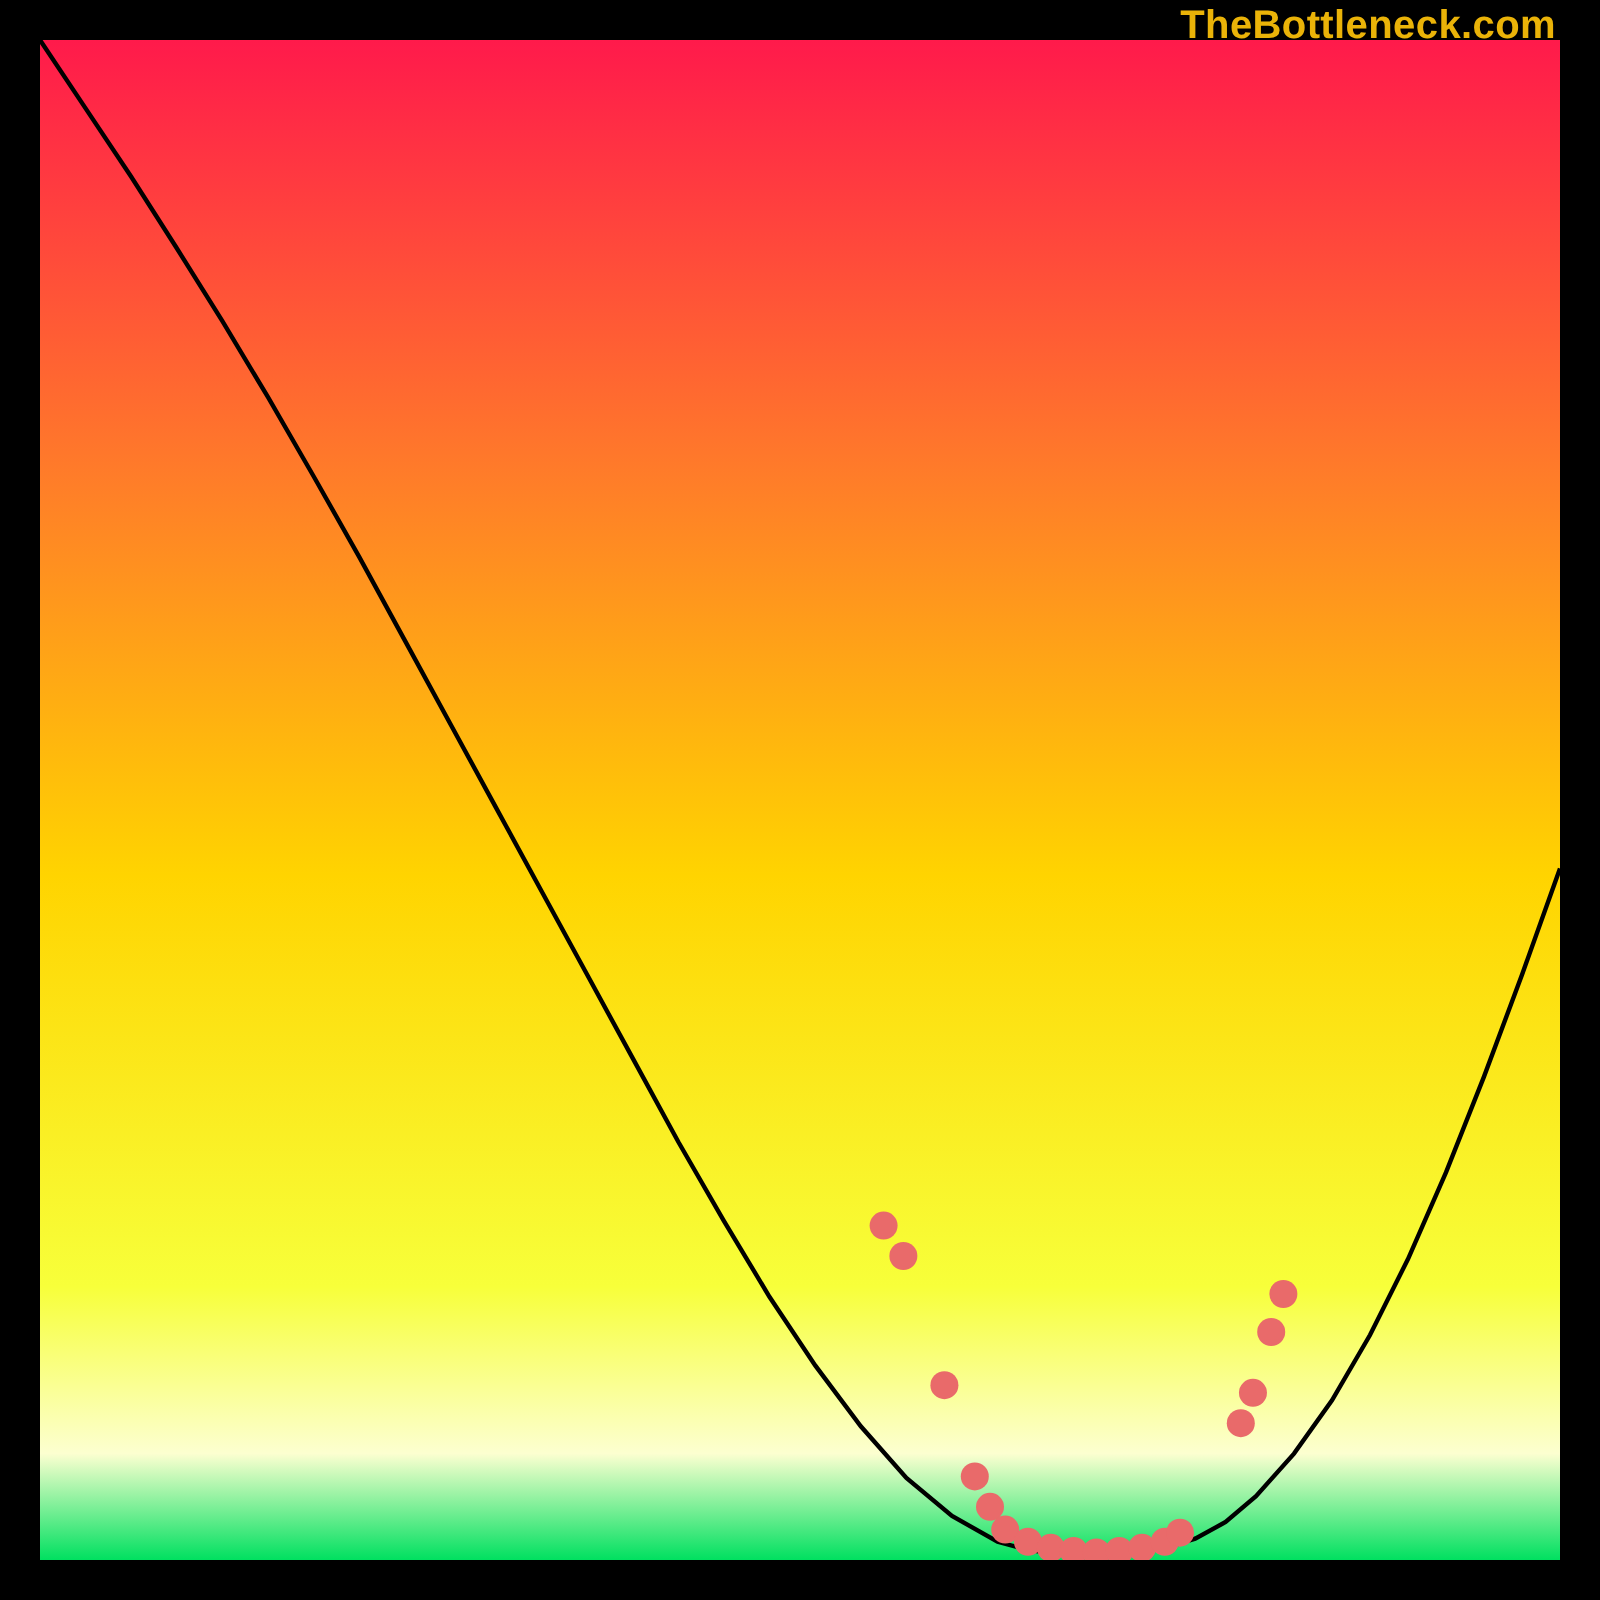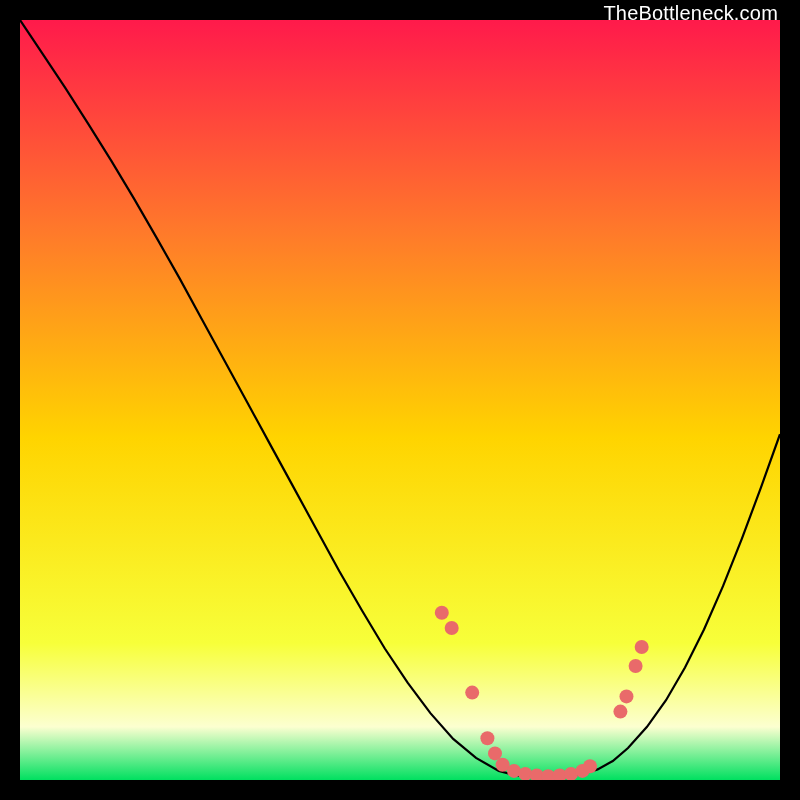--- a/index.html
+++ b/index.html
@@ -1,18 +1,18 @@
 <!DOCTYPE html>
 <html><head>
 <meta charset="utf-8">
 <style>
   html,body{margin:0;padding:0;width:800px;height:800px;background:#000;overflow:hidden;font-family:Arial,Helvetica,sans-serif}
   .frame{position:absolute;inset:0;background:#000}
   .plot{position:absolute;left:20px;top:20px;width:760px;height:760px}
-  .watermark{position:absolute;top:2px;right:22px;color:#ffffff;font-size:20px;font-weight:400;letter-spacing:.2px}
+  .watermark{position:absolute;top:2px;right:22px;color:#eab308;font-size:20px;font-weight:700;letter-spacing:.2px}
 </style>
 </head>
 <body>
 <div class="frame">
 
   <svg class="plot" viewBox="0 0 760 760" preserveAspectRatio="none">
     <defs>
       <linearGradient id="bg" x1="0" y1="0" x2="0" y2="1">
         <stop offset="0" stop-color="#ff1a4b"></stop>
         <stop offset="0.28" stop-color="#ff7a2a"></stop>

